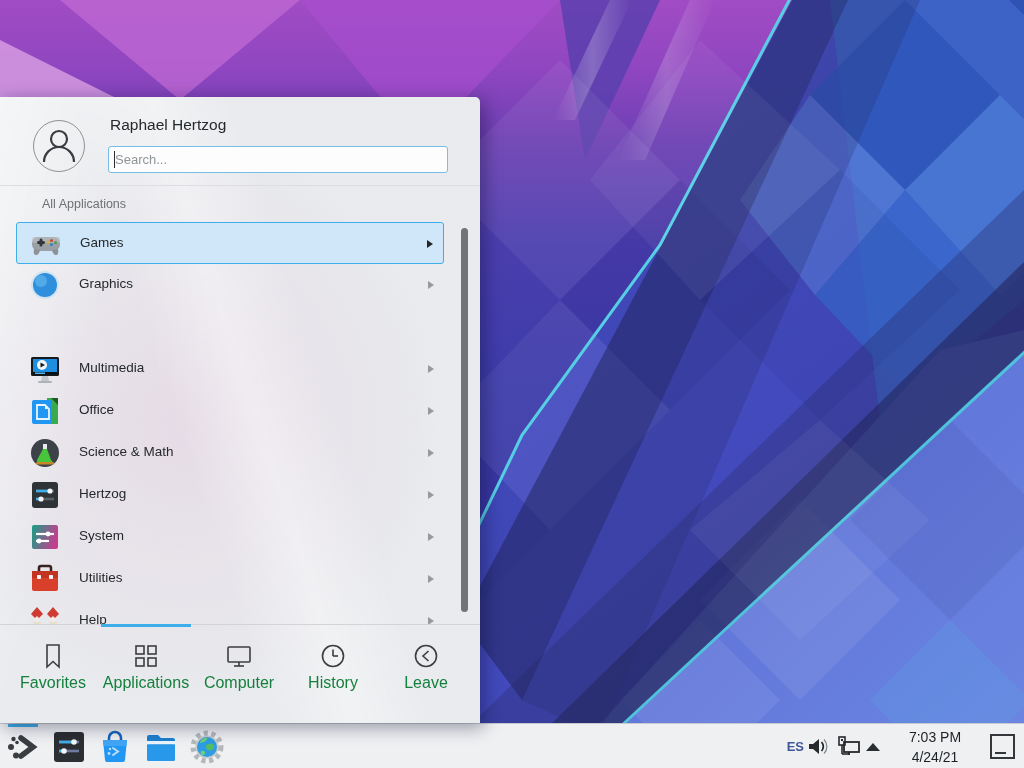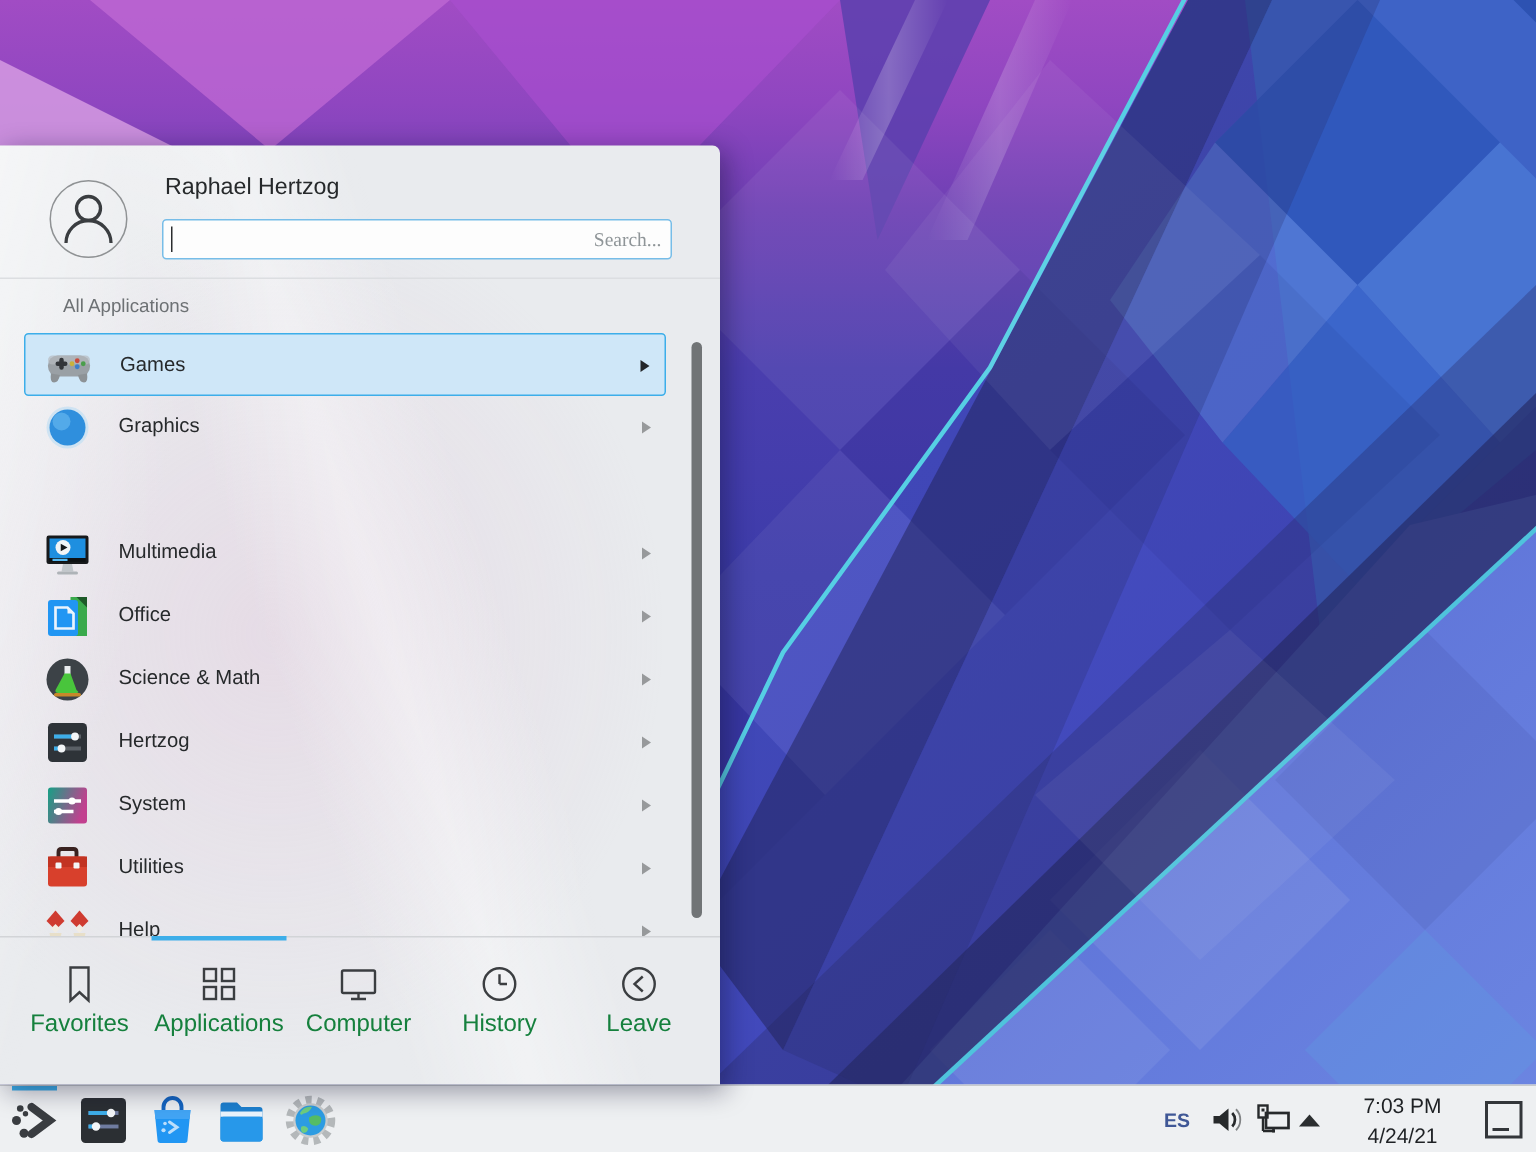--- a/index.html
+++ b/index.html
@@ -28,22 +28,22 @@
   #menu-header{left:0;top:0;width:480px;height:88px;border-bottom:1px solid #dcdee1;}
   #avatar{
     left:33px;top:23px;width:50px;height:50px;border-radius:50%;
     border:1px solid #8f9294;
   }
   #user-name{left:110px;top:19px;font-size:15.5px;color:#26292b;}
   #search-wrap{left:108px;top:49px;width:340px;height:27px;}
   #search-input{
     width:100%;height:100%;box-sizing:border-box;
     border:1px solid #77bde8;border-radius:3px;background:#fdfdfd;
-    font-family:Liberation Serif, serif;
-    font-size:13px;color:#26292b;padding:0 6px;outline:none;text-align:right;
+    font-family:Liberation Sans, sans-serif;
+    font-size:13px;color:#26292b;padding:0 6px;outline:none;
   }
   #search-input::placeholder{color:#8f9598;}
   #search-caret{left:6px;top:5px;width:1px;height:17px;background:#2a2d2f;}
   #section-label{left:18px;top:100px;font-size:12.5px;color:#6d7174;margin-left:24px;}
   
   #category-list{left:16px;top:125px;width:448px;height:402px;overflow:hidden;}
   .row{position:absolute;left:0;width:428px;height:42px;box-sizing:border-box;}
   .row.sel{background:#cfe7f8;border:1px solid #3daee9;border-radius:3px;}
   .row .ric{position:absolute;left:13px;top:5px;width:32px;height:32px;}
   .row .rlabel{position:absolute;left:63px;top:12px;font-size:13.5px;color:#26292b;}
@@ -55,21 +55,21 @@
   #panel-sep{left:0;top:527px;width:480px;height:1px;background:#d2d4d7;}
   #tab-indicator{left:101px;top:527px;width:90px;height:3px;background:#3daee9;}
   
   .tab{position:absolute;top:531px;width:92px;height:92px;text-align:center;}
   .tab .ticon{margin:14px auto 4px auto;width:28px;height:28px;}
   .tab .tlabel{font-size:16px;color:#15803d;}
   
   #taskbar{left:0;top:723px;width:1024px;height:45px;z-index:4;background:#eef0f2;border-top:1px solid #c7cacd;box-sizing:border-box;}
   .task-icon{position:absolute;top:6px;width:34px;height:34px;}
   #launcher-indicator{left:8px;top:0;width:30px;height:3px;background:#3daee9;}
-  #kb-layout{left:776px;top:0;width:28px;height:45px;line-height:45px;text-align:left;font-size:13px;font-weight:bold;color:#3f5796;}
+  #kb-layout{left:776px;top:0;width:28px;height:45px;line-height:45px;text-align:right;font-size:13px;font-weight:bold;color:#3f5796;}
   #tray-volume{left:806px;top:11px;width:23px;height:23px;}
   #tray-network{left:837px;top:11px;width:25px;height:23px;}
   #tray-caret{left:866px;top:19px;width:0;height:0;border-left:7px solid transparent;border-right:7px solid transparent;border-bottom:8px solid #2b2e30;}
   #clock{right:44px;top:1px;width:90px;text-align:center;color:#1e2124;}
   #clock-time{font-size:14px;line-height:24px;}
   #clock-date{font-size:14px;line-height:16px;}
   #show-desktop{right:9px;top:10px;width:21px;height:21px;border:2px solid #33363a;}
   #show-desktop .bar{position:absolute;left:3px;bottom:3px;width:11px;height:2px;background:#33363a;}
 </style>
 </head>

